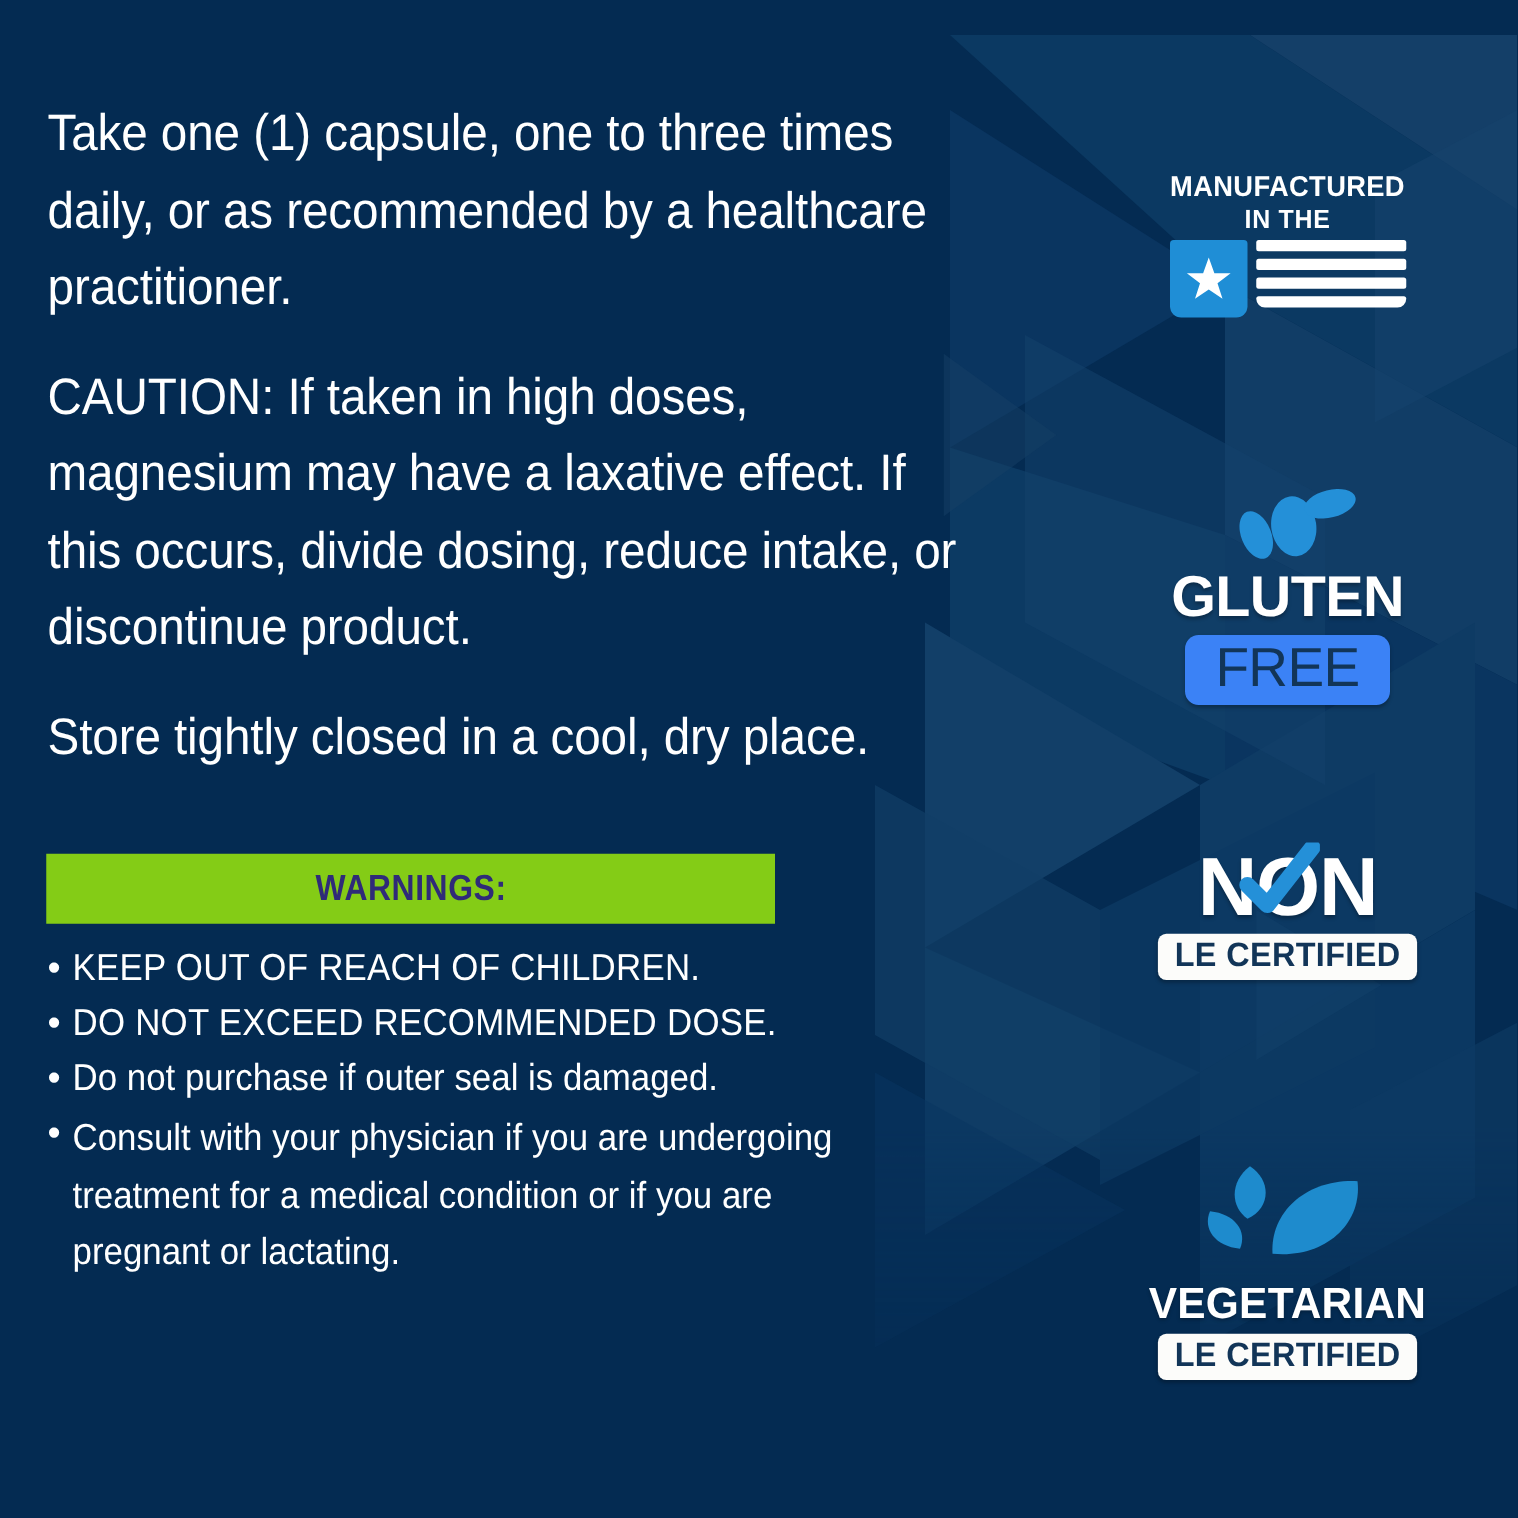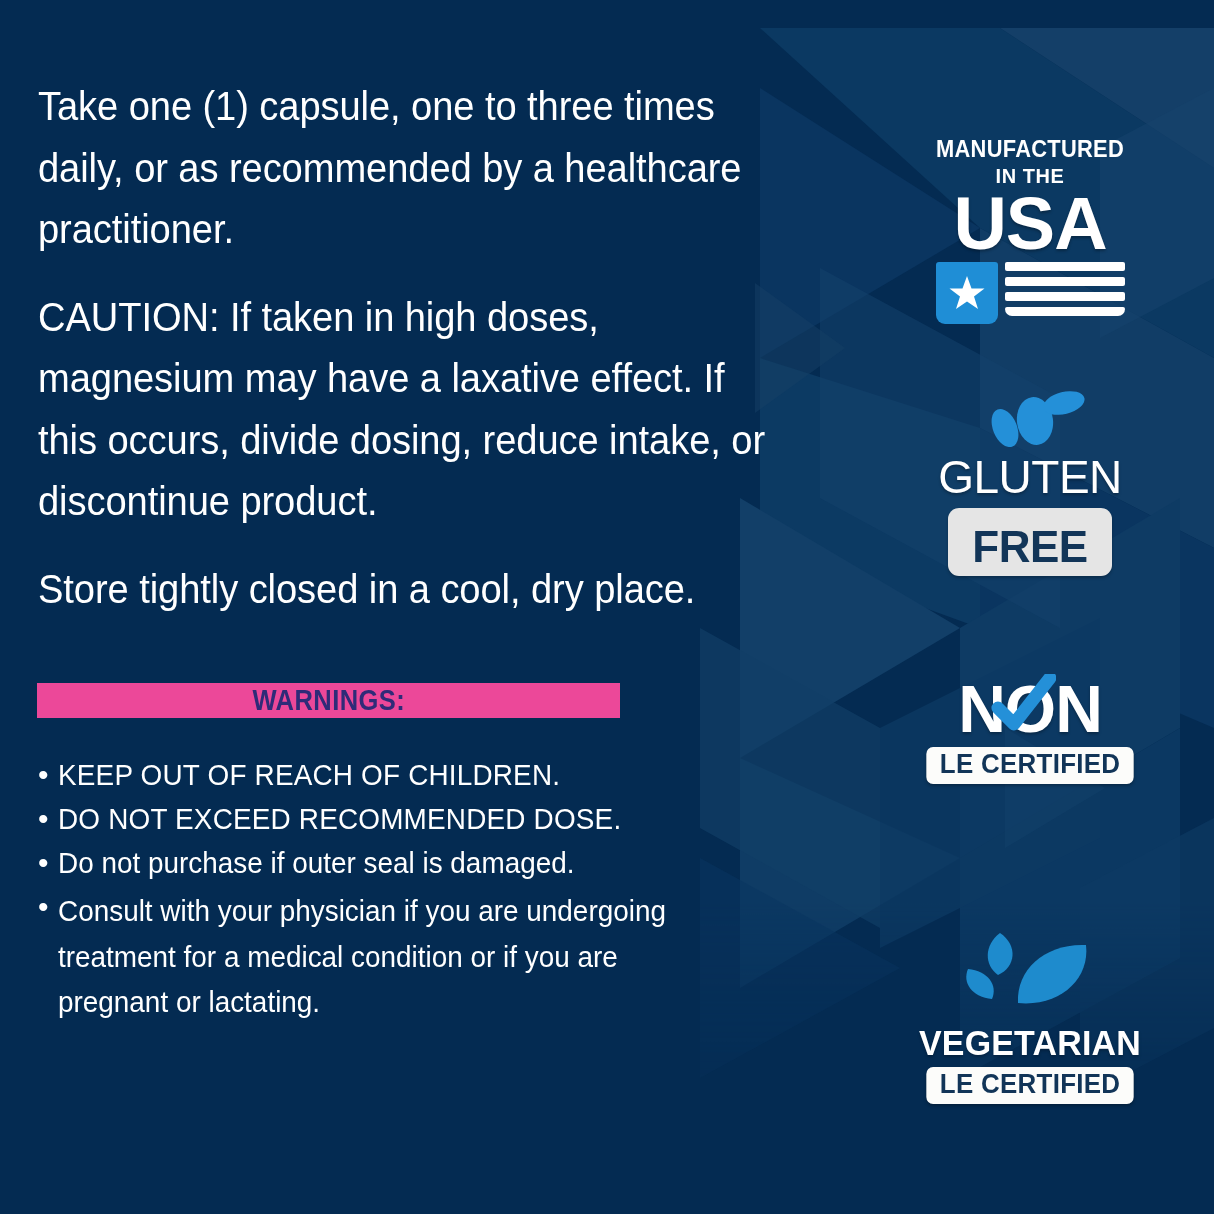--- a/index.html
+++ b/index.html
@@ -38,22 +38,22 @@
     font-stretch:condensed;
     transform:scaleX(0.93);
     transform-origin:left top;
   }
   .para:last-of-type{margin-bottom:0;}
 
   
   .warnbar{
     position:absolute;
     left:37px; top:655px;
-    width:583px; height:35px;
-    background:#ec4899;
+    width:583px; height:56px;
+    background:#84cc16;
     display:flex;align-items:center;justify-content:center;
   }
   .warnbar-text{
     color:#2f2b78;
     font-size:29px;
     font-weight:bold;
     letter-spacing:0.5px;
     transform:scaleX(0.88);
   }
 
@@ -120,31 +120,31 @@
     display:flex;align-items:center;justify-content:center;
   }
   .stripes{display:flex;flex-direction:column;gap:6px;width:120px;}
   .stripes i{display:block;height:9px;background:#fff;border-radius:2px;}
   .stripes i:last-child{border-radius:2px 2px 7px 7px;}
 
   
   .b-gf{top:360px;}
   .gf-leaves{height:62px;position:relative;}
   .gf-text{
-    font-size:46px;font-weight:normal;line-height:1;
+    font-size:46px;font-weight:bold;line-height:1;
     letter-spacing:-0.5px;margin-top:4px;
     text-shadow:0 2px 3px rgba(0,0,0,0.28);
   }
   .pill{
     margin:8px auto 0 auto;
-    background:#e5e5e5;color:#123558;
+    background:#3b82f6;color:#123558;
     border-radius:11px;
-    font-weight:bold;
+    font-weight:normal;
     display:inline-block;
-    padding:16px 24px 6px 24px;
+    padding:4px 24px 6px 24px;
     font-size:44px;line-height:1.05;
     letter-spacing:-0.5px;
     box-shadow:0 2px 3px rgba(0,0,0,0.25);
   }
 
   
   .b-gmo{top:650px;}
   .gmo-line{
     font-size:66px;font-weight:bold;line-height:0.94;
     letter-spacing:-1px;
@@ -244,21 +244,20 @@
       <span class="dot">•</span>
       <span class="btxt">Consult with your physician if you are undergoing treatment for a medical condition or if you are pregnant or lactating.</span>
     </div>
   </div>
 
   <div class="badgecol">
 
     <div class="badge b-usa">
       <div class="usa-l1">MANUFACTURED</div>
       <div class="usa-l2">IN THE</div>
-      <div class="usa-big">USA</div>
       <div class="flagrow">
         <div class="canton">
           <svg width="40" height="40" viewBox="0 0 40 40" aria-hidden="true">
             <polygon fill="#ffffff" points="20,3 24.5,15.5 37.5,15.5 27,23.5 31,36 20,28.5 9,36 13,23.5 2.5,15.5 15.5,15.5"></polygon>
           </svg>
         </div>
         <div class="stripes">
           <i></i>
             <i></i>
             <i></i>

